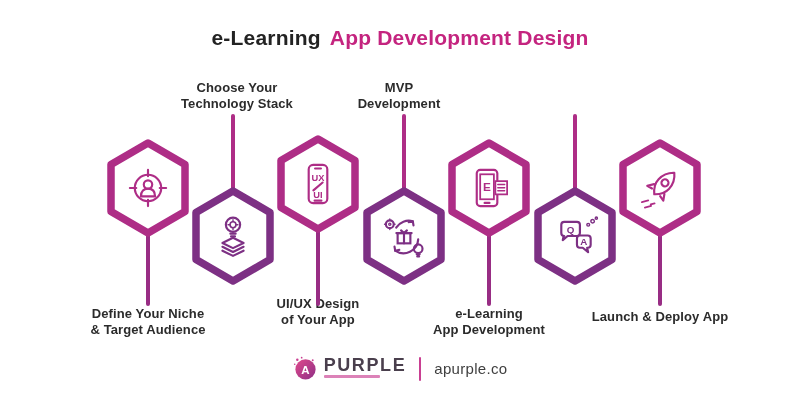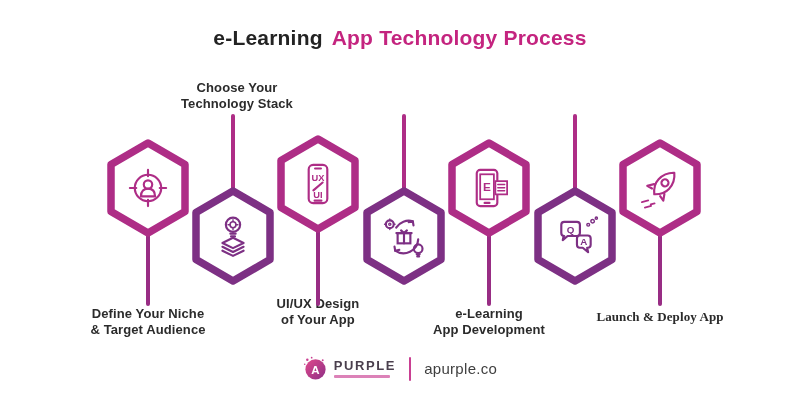--- a/index.html
+++ b/index.html
@@ -23,21 +23,21 @@
     position:absolute;width:200px;text-align:center;
     font-size:13px;line-height:16px;font-weight:600;color:var(--text-dark);
     white-space:pre-line;letter-spacing:.1px;
   }
   .lbl-1{left:48px;top:306px;}
   .lbl-2{left:137px;top:80px;}
   .lbl-3{left:218px;top:296px;}
   .lbl-4{left:299px;top:80px;}
   .lbl-5{left:389px;top:306px;}
   .lbl-6{left:470px;top:85px;}
-  .lbl-7{left:560px;top:309px;font-family:Liberation Serif, serif;}
+  .lbl-7{left:560px;top:309px;}
 
   
   .connector{position:absolute;width:4px;border-radius:2px;z-index:1;}
   .connector.top{background:var(--connector-top);top:114px;height:78px;}
   .connector.bottom{background:var(--connector-bottom);top:230px;height:76px;}
   .con-1{left:146px;} .con-3{left:316px;} .con-5{left:487px;} .con-7{left:658px;}
   .con-2{left:231px;} .con-4{left:402px;} .con-6{left:573px;}
 
   
   .hex{position:absolute;width:88px;height:100px;z-index:2;}
@@ -60,44 +60,46 @@
 
   
   .footer{
     position:absolute;left:0;top:356px;width:800px;
     display:flex;justify-content:center;align-items:center;gap:13px;
   }
   .logo{display:flex;align-items:center;gap:6px;}
   .logo-mark{width:25px;height:25px;}
   .logo-texts{display:flex;flex-direction:column;}
   .logo-name{
-    font-size:13px;font-weight:700;letter-spacing:1.6px;color:#4a3f4d;
+    font-size:18px;font-weight:700;letter-spacing:1.6px;color:#4a3f4d;
     text-transform:uppercase;line-height:13px;
   }
   .logo-tagline{width:56px;height:3px;margin-top:3px;border-radius:1px;
     background:var(--divider);opacity:.65;}
   .footer-divider{width:2px;height:24px;background:var(--divider);border-radius:1px;}
   .site{font-size:15px;font-weight:400;color:var(--footer-text);letter-spacing:.3px;}
 </style>
 </head>
 <body>
 
 <div class="canvas">
 
   <div class="title">
     <span class="prefix">e-Learning</span>
-    <span class="hl">App Technology Process</span>
+    <span class="hl">App Development Design</span>
   </div>
 
   <div class="step-label lbl-1">Define Your Niche
 &amp; Target Audience</div>
   <div class="step-label lbl-2">Choose Your
 Technology Stack</div>
   <div class="step-label lbl-3">UI/UX Design
 of Your App</div>
+  <div class="step-label lbl-4">MVP
+Development</div>
   <div class="step-label lbl-5">e-Learning
 App Development</div>
   <div class="step-label lbl-7">Launch &amp; Deploy App</div>
 
   <div class="connector bottom con-1"></div>
   <div class="connector top con-2"></div>
   <div class="connector bottom con-3"></div>
   <div class="connector top con-4"></div>
   <div class="connector bottom con-5"></div>
   <div class="connector top con-6"></div>

